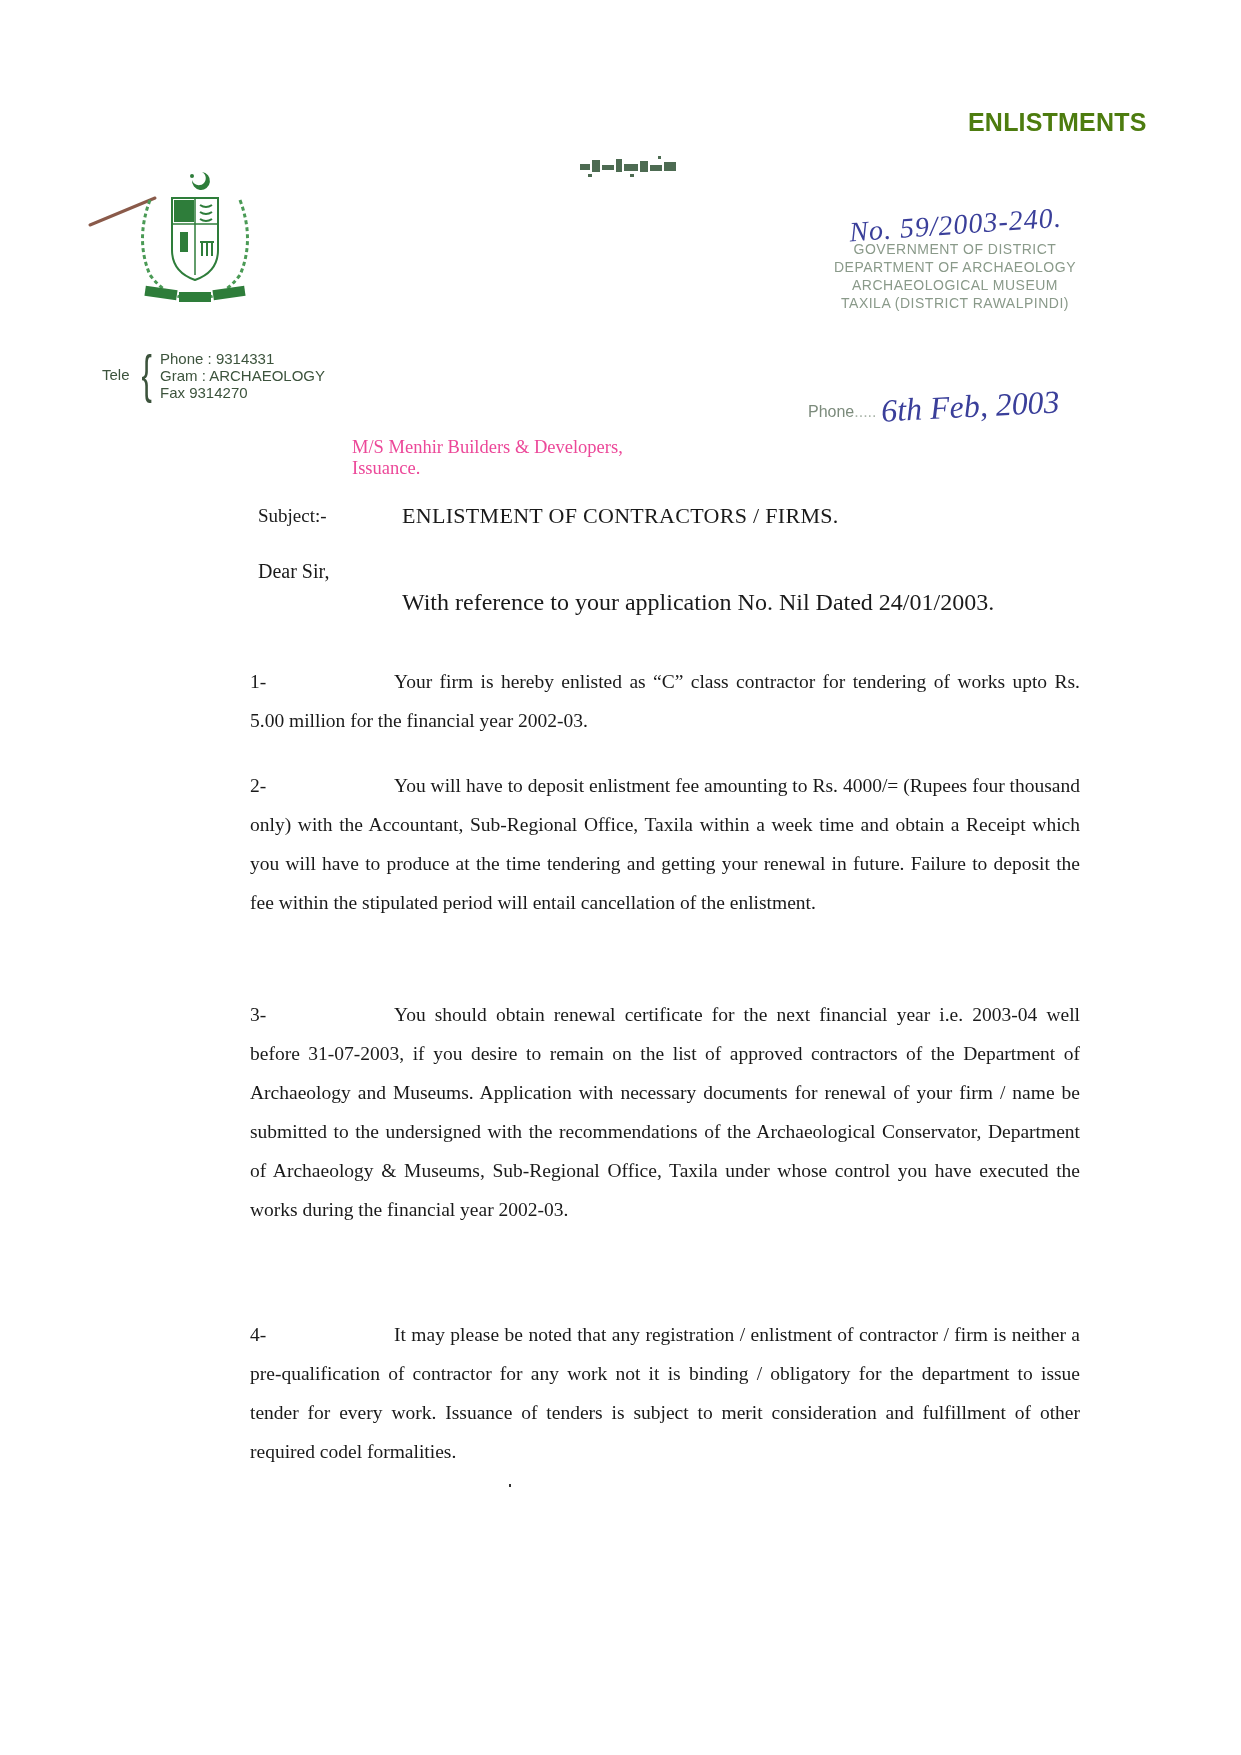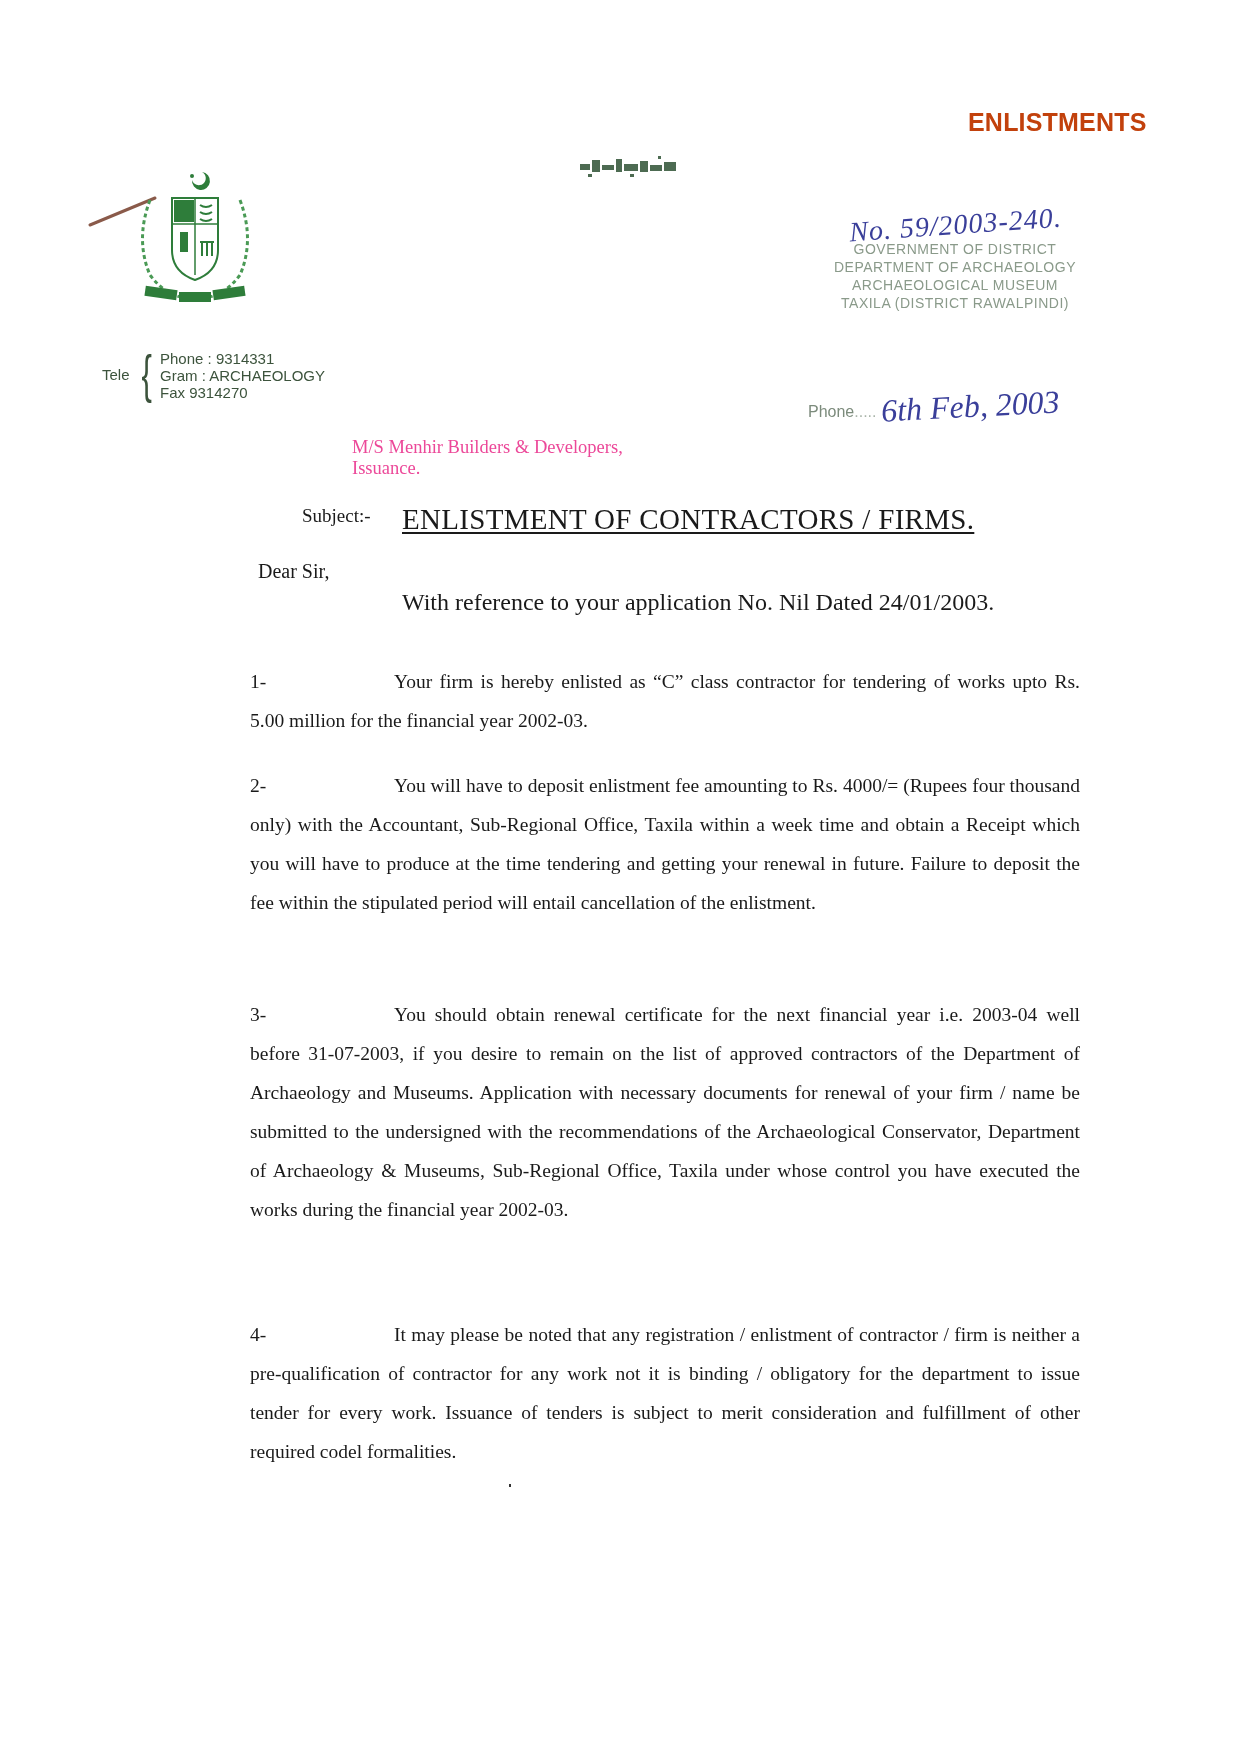--- a/index.html
+++ b/index.html
@@ -1,34 +1,34 @@
 <!DOCTYPE html>
 <html><head>
 <meta charset="utf-8">
 <style>
   html, body { margin: 0; padding: 0; background: #ffffff; }
   body { width: 1241px; height: 1755px; position: relative; overflow: hidden; font-family: "Liberation Serif", serif; color: #1a1a1a; }
   .abs { position: absolute; }
-  .page-heading { left: 968px; top: 108px; font-family: "Liberation Sans", sans-serif; font-weight: bold; font-size: 25px; color: #c2410c; letter-spacing: 0.2px; }
+  .page-heading { left: 968px; top: 108px; font-family: "Liberation Sans", sans-serif; font-weight: bold; font-size: 25px; color: #4d7c0f; letter-spacing: 0.2px; }
   .emblem { left: 80px; top: 170px; width: 220px; height: 170px; }
   .urdu-stamp { left: 578px; top: 150px; width: 102px; height: 34px; }
   .stamp-block { left: 790px; top: 210px; width: 330px; text-align: center; font-family: "Liberation Sans", sans-serif; color: #8a9a8a; font-size: 14px; line-height: 18px; letter-spacing: 0.5px; }
   .ref-no { font-family: "Liberation Serif", serif; font-style: italic; color: #3a3f9a; font-size: 28px; line-height: 30px; letter-spacing: 1px; transform: rotate(-4deg); display: inline-block; }
   .stamp-line { display: block; }
   .dated-row { left: 808px; top: 388px; font-family: "Liberation Sans", sans-serif; color: #7c8b7c; font-size: 16px; }
   .dated-dots { color: #aab5aa; }
   .dated-hand { font-family: "Liberation Serif", serif; font-style: italic; font-size: 32px; color: #3a3f9a; margin-left: 4px; display: inline-block; transform: rotate(-3deg); }
   .tele { left: 102px; top: 350px; font-family: "Liberation Sans", sans-serif; color: #3c533c; font-size: 15px; line-height: 17px; }
   .tele-label { position: absolute; left: 0; top: 16px; }
   .brace { position: absolute; left: 36px; top: -2px; font-size: 52px; line-height: 52px; font-weight: 100; color: #3c533c; transform: scaleX(0.6); }
   .tele-lines { position: absolute; left: 58px; top: 0; white-space: nowrap; }
   .tele-lines div { height: 17px; }
   .addressee { left: 352px; top: 437px; font-size: 18.5px; line-height: 21px; color: #ec4899; }
-  .subject-label { left: 258px; top: 505px; font-size: 19px; margin-left: 44px; }
-  .subject-text { left: 402px; top: 503px; font-size: 29px; font-weight: normal; text-decoration: underline; text-underline-offset: 3px; letter-spacing: 0.3px; }
+  .subject-label { left: 258px; top: 505px; font-size: 19px; }
+  .subject-text { left: 402px; top: 503px; font-size: 22px; font-weight: normal; text-underline-offset: 3px; letter-spacing: 0.3px; }
   .salutation { left: 258px; top: 560px; font-size: 20px; }
   .reference-line { left: 402px; top: 589px; font-size: 24px; }
   .para { left: 250px; width: 830px; font-size: 19.5px; line-height: 39px; text-align: justify; }
   .para .num { display: inline-block; width: 144px; }
   .para-1 { top: 662px; }
   .para-2 { top: 766px; }
   .para-3 { top: 995px; }
   .para-4 { top: 1315px; }
   .speck { left: 509px; top: 1484px; width: 2px; height: 3px; background: #333; }
 </style>

